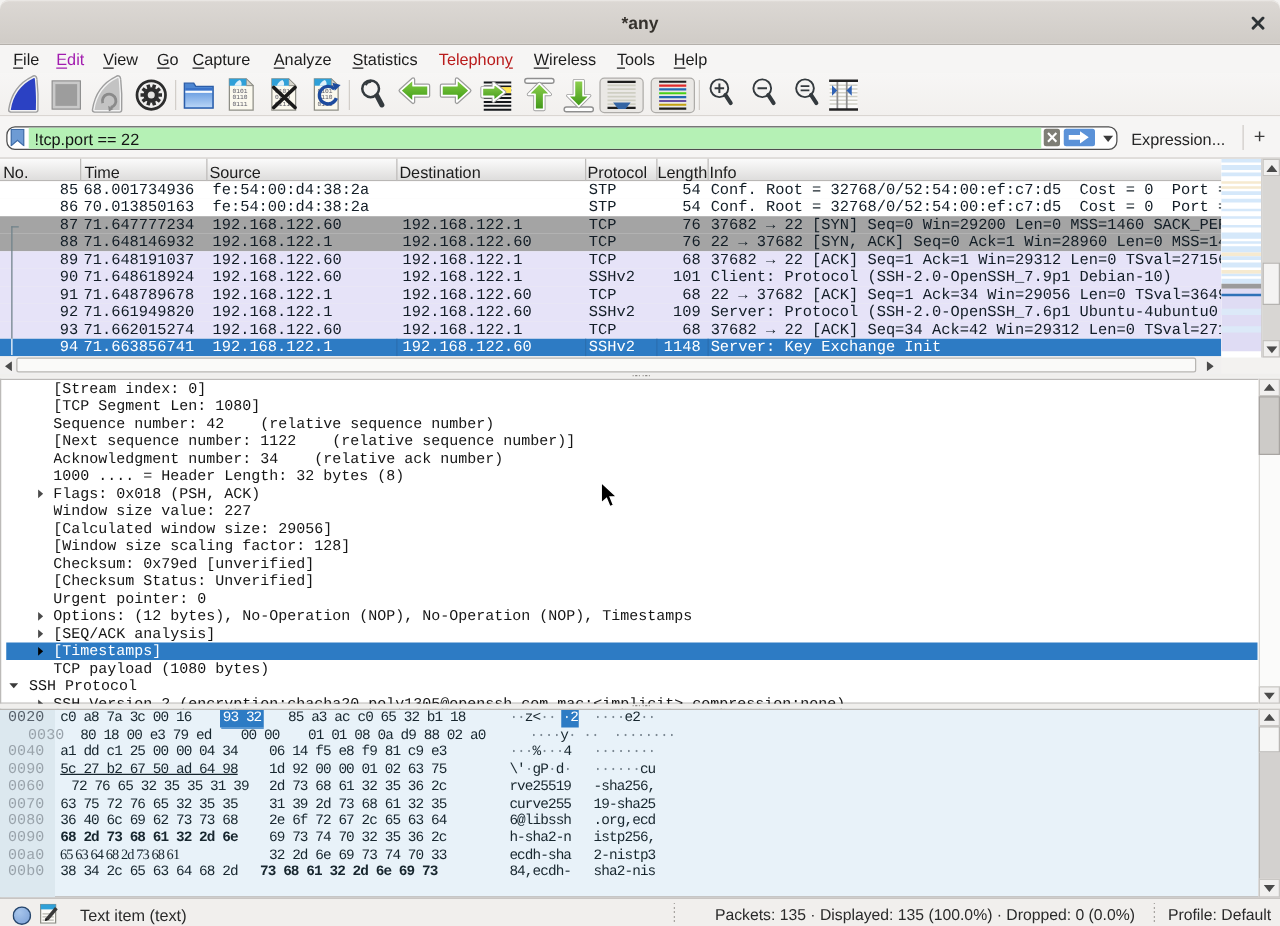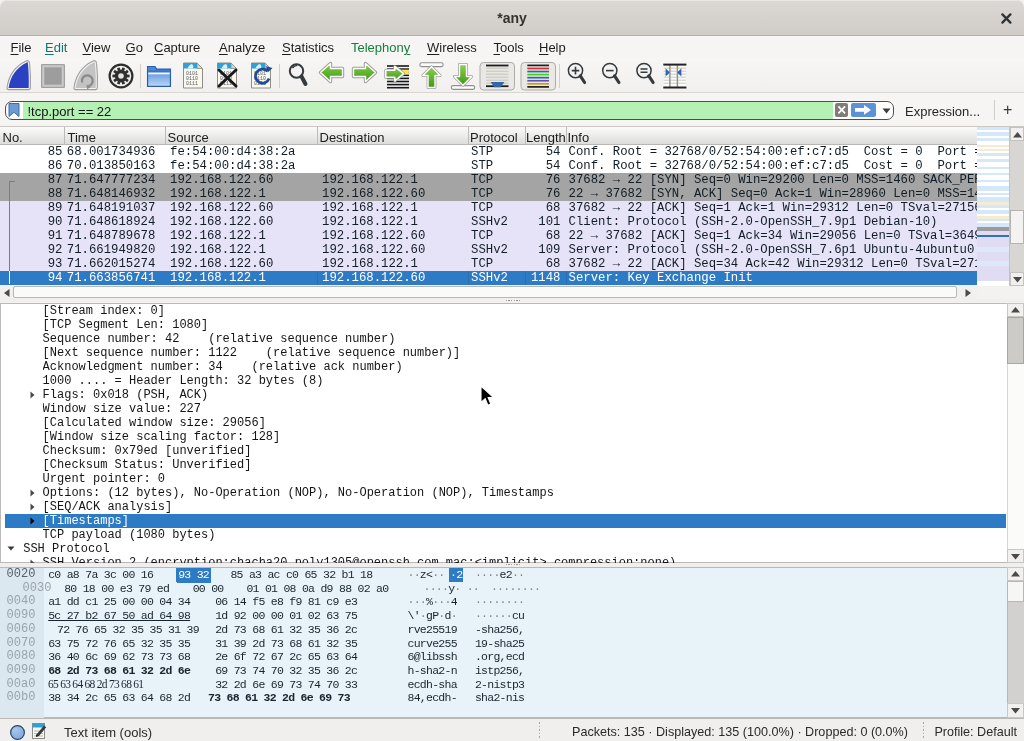--- a/index.html
+++ b/index.html
@@ -18,27 +18,27 @@
 u{text-underline-offset:2px;}
 </style></head>
 <body>
 <div class="abs" style="left:0;top:0;width:1024px;height:36px;background:linear-gradient(#dcd8d4,#d0ccc7);border-bottom:1px solid #b4b0ab;border-radius:7px 7px 0 0;box-shadow:inset 0 1px 0 #e9e6e3;"></div>
 <div class="abs" style="left:0;top:10px;width:1024px;text-align:center;font-size:14px;font-weight:bold;color:#35312c;">*any</div>
 <svg class="abs" style="left:1001px;top:13px;" width="11" height="11" viewBox="0 0 11 11">
     <path d="M1.4 1.4 L9.4 9.6 M9.4 1.4 L1.4 9.6" stroke="#2e3336" stroke-width="2.3" stroke-linecap="round"></path>
   </svg>
 <div class="abs" style="left:0;top:36px;width:1024px;height:22px;background:#f6f5f4;"></div>
 <div class="abs" style="left:10.5px;top:40px;font-size:13px;color:#1d1d1d;"><u>F</u>ile</div>
-<div class="abs" style="left:45px;top:40px;font-size:13px;color:#0f766e;"><u>E</u>dit</div>
+<div class="abs" style="left:45px;top:40px;font-size:13px;color:#a21caf;"><u>E</u>dit</div>
 <div class="abs" style="left:82.5px;top:40px;font-size:13px;color:#1d1d1d;"><u>V</u>iew</div>
 <div class="abs" style="left:125.5px;top:40px;font-size:13px;color:#1d1d1d;"><u>G</u>o</div>
 <div class="abs" style="left:154px;top:40px;font-size:13px;color:#1d1d1d;"><u>C</u>apture</div>
 <div class="abs" style="left:219px;top:40px;font-size:13px;color:#1d1d1d;"><u>A</u>nalyze</div>
 <div class="abs" style="left:282px;top:40px;font-size:13px;color:#1d1d1d;"><u>S</u>tatistics</div>
-<div class="abs" style="left:351px;top:40px;font-size:13px;color:#15803d;">Telephon<u>y</u></div>
+<div class="abs" style="left:351px;top:40px;font-size:13px;color:#b91c1c;">Telephon<u>y</u></div>
 <div class="abs" style="left:427px;top:40px;font-size:13px;color:#1d1d1d;"><u>W</u>ireless</div>
 <div class="abs" style="left:493.5px;top:40px;font-size:13px;color:#1d1d1d;"><u>T</u>ools</div>
 <div class="abs" style="left:539px;top:40px;font-size:13px;color:#1d1d1d;"><u>H</u>elp</div>
 <div class="abs" style="left:0;top:58px;width:1024px;height:35px;background:linear-gradient(#f7f6f5,#f2f0ee);border-bottom:1px solid #dad6d2;"></div>
 <div class="abs" style="left:140px;top:64px;width:1px;height:24px;background:#d2cec9;"></div>
 <div class="abs" style="left:279px;top:64px;width:1px;height:24px;background:#d2cec9;"></div>
 <div class="abs" style="left:559px;top:64px;width:1px;height:24px;background:#d2cec9;"></div>
 <svg class="abs" style="left:0;top:58px" width="700" height="35" viewBox="0 0 700 35">
     <g>
       <path d="M26.8 4.6 C16.5 9.5 10.3 18.5 8.6 30 L28.7 30 C29.1 20.5 28.5 10.8 27.9 5.4 C27.8 4.2 27.4 4.1 26.8 4.6 Z" fill="none" stroke="#9e9e9e" stroke-width="4.4" stroke-linejoin="round"></path>
@@ -394,19 +394,19 @@
     <rect x="0.5" y="0.5" width="12" height="15" fill="#fcfbf7" stroke="#8e8e86" stroke-width="1"></rect>
     <rect x="0.5" y="0.5" width="12" height="4" fill="#2fa0d8"></rect>
     <g stroke="#b5b5ad" stroke-width="1">
       <line x1="2" x2="11" y1="8" y2="8"></line>
       <line x1="2" x2="11" y1="10.5" y2="10.5"></line>
       <line x1="2" x2="11" y1="13" y2="13"></line>
     </g>
     <path d="M4.5 11.5 L12 2.5 L14.2 4.3 L7 13 L4 13.8 Z" fill="#3a3a3a"></path>
     <path d="M4.5 11.5 L6.2 13 L4 13.8 Z" fill="#111"></path>
   </svg>
-<div class="abs" style="left:64px;top:724.5px;font-size:13px;color:#2a2a2a;">Text item (ools)</div>
+<div class="abs" style="left:64px;top:724.5px;font-size:13px;color:#2a2a2a;">Text item (text)</div>
 <div class="abs" style="left:539px;top:722px;width:1px;height:16px;background:repeating-linear-gradient(to bottom,#a8a5a2 0 1.5px,transparent 1.5px 3.5px);"></div>
 <div class="abs" style="right:116px;top:725px;font-size:12.6px;color:#2a2a2a;">Packets: 135 · Displayed: 135 (100.0%) · Dropped: 0 (0.0%)</div>
 <div class="abs" style="left:923px;top:722px;width:1px;height:16px;background:repeating-linear-gradient(to bottom,#a8a5a2 0 1.5px,transparent 1.5px 3.5px);"></div>
 <div class="abs" style="right:7px;top:725px;font-size:12.6px;color:#2a2a2a;">Profile: Default</div>
 <svg class="abs" style="left:480.3px;top:384.6px;" width="15" height="22" viewBox="0 0 15 22">
     <path d="M1 1 L1 17.5 L5.2 13.7 L7.9 20.3 L10.8 19.1 L8.1 12.6 L13.3 12.3 Z" fill="#000" stroke="#fff" stroke-width="1.1"></path>
   </svg>
 </body></html>

